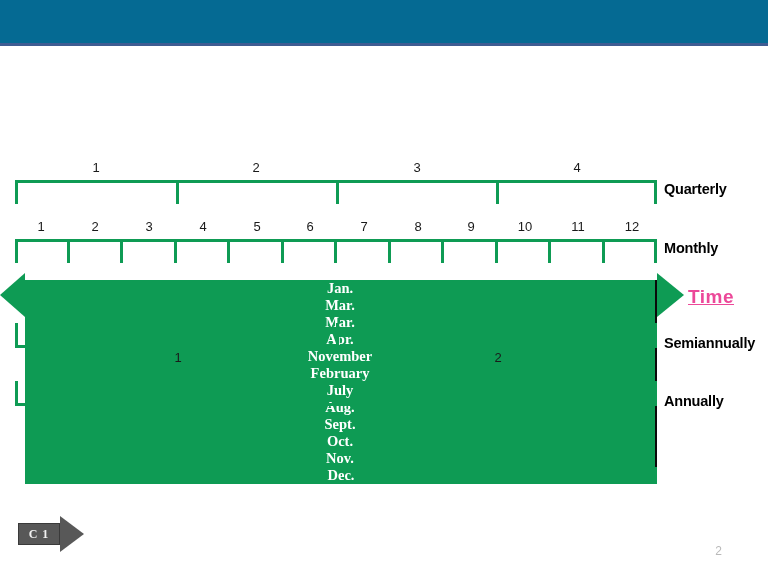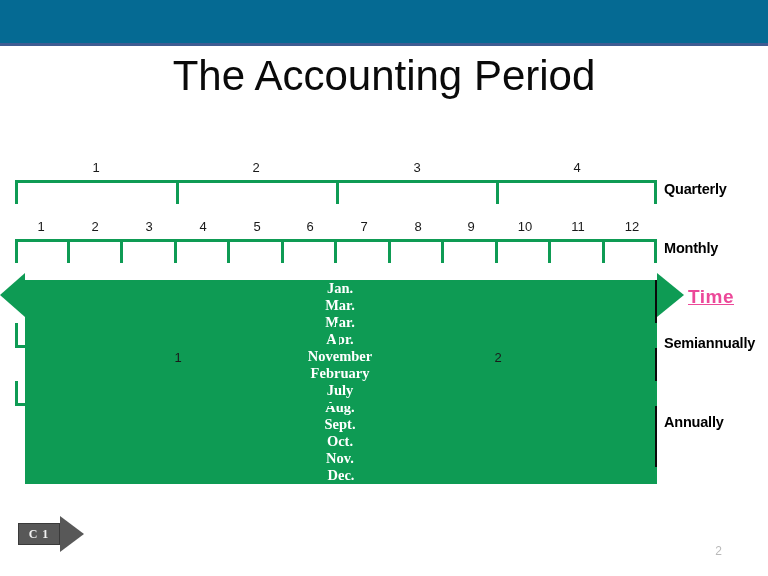--- a/index.html
+++ b/index.html
@@ -187,21 +187,20 @@
     color: #b9b9b9;
   }
 </style>
 </head>
 <body>
 
 <div id="slide">
 
   <div id="header-band"></div>
 
-  <div id="page-title">The Accounting Period</div>
 
   <div id="diagram">
 
     <div>
       <div class="tick-label" style="left:96px; top:10px;">1</div>
       <div class="tick-label" style="left:256px; top:10px;">2</div>
       <div class="tick-label" style="left:417px; top:10px;">3</div>
       <div class="tick-label" style="left:577px; top:10px;">4</div>
 
       <svg class="bracket-svg" width="768" height="40" style="top:28px;">
@@ -295,21 +294,21 @@
 
     <div>
       <svg class="bracket-svg" width="768" height="40" style="top:226px;">
         <g stroke="#0E9B54" stroke-width="3" fill="none" shape-rendering="crispEdges">
           <line x1="15" y1="28" x2="657" y2="28"></line>
           <line x1="16.5" y1="5" x2="16.5" y2="28"></line>
           <line x1="655.5" y1="5" x2="655.5" y2="28"></line>
         </g>
       </svg>
 
-      <div class="row-label" style="left:664px; top:243px;margin-top:21px;">Annually</div>
+      <div class="row-label" style="left:664px; top:243px;">Annually</div>
     </div>
 
   </div>
 
   <div id="c1-badge">
     <div class="body"></div>
     <div class="tip"></div>
     <div class="label">C 1</div>
   </div>
 

